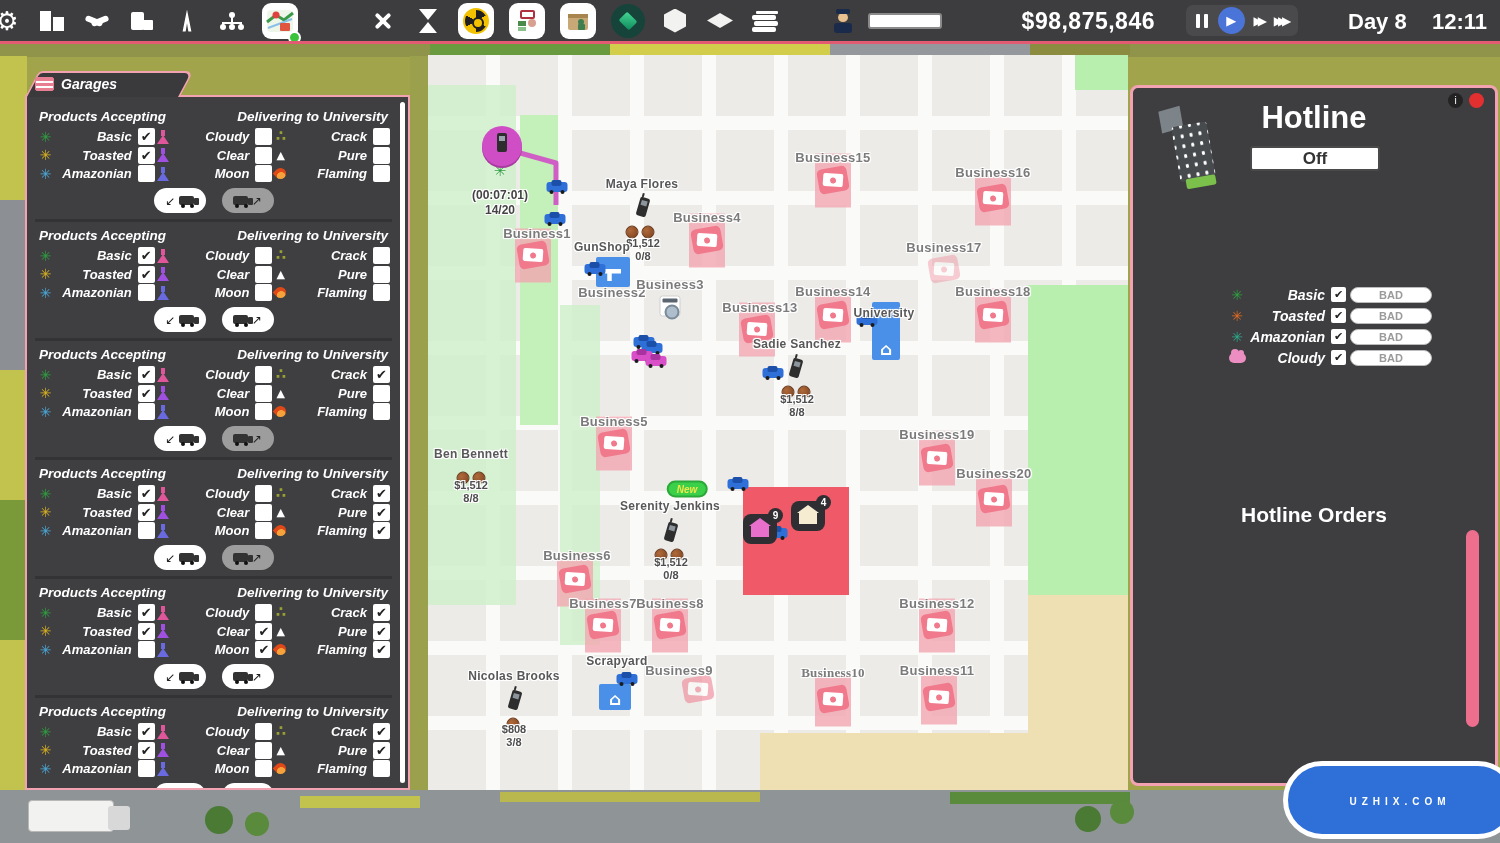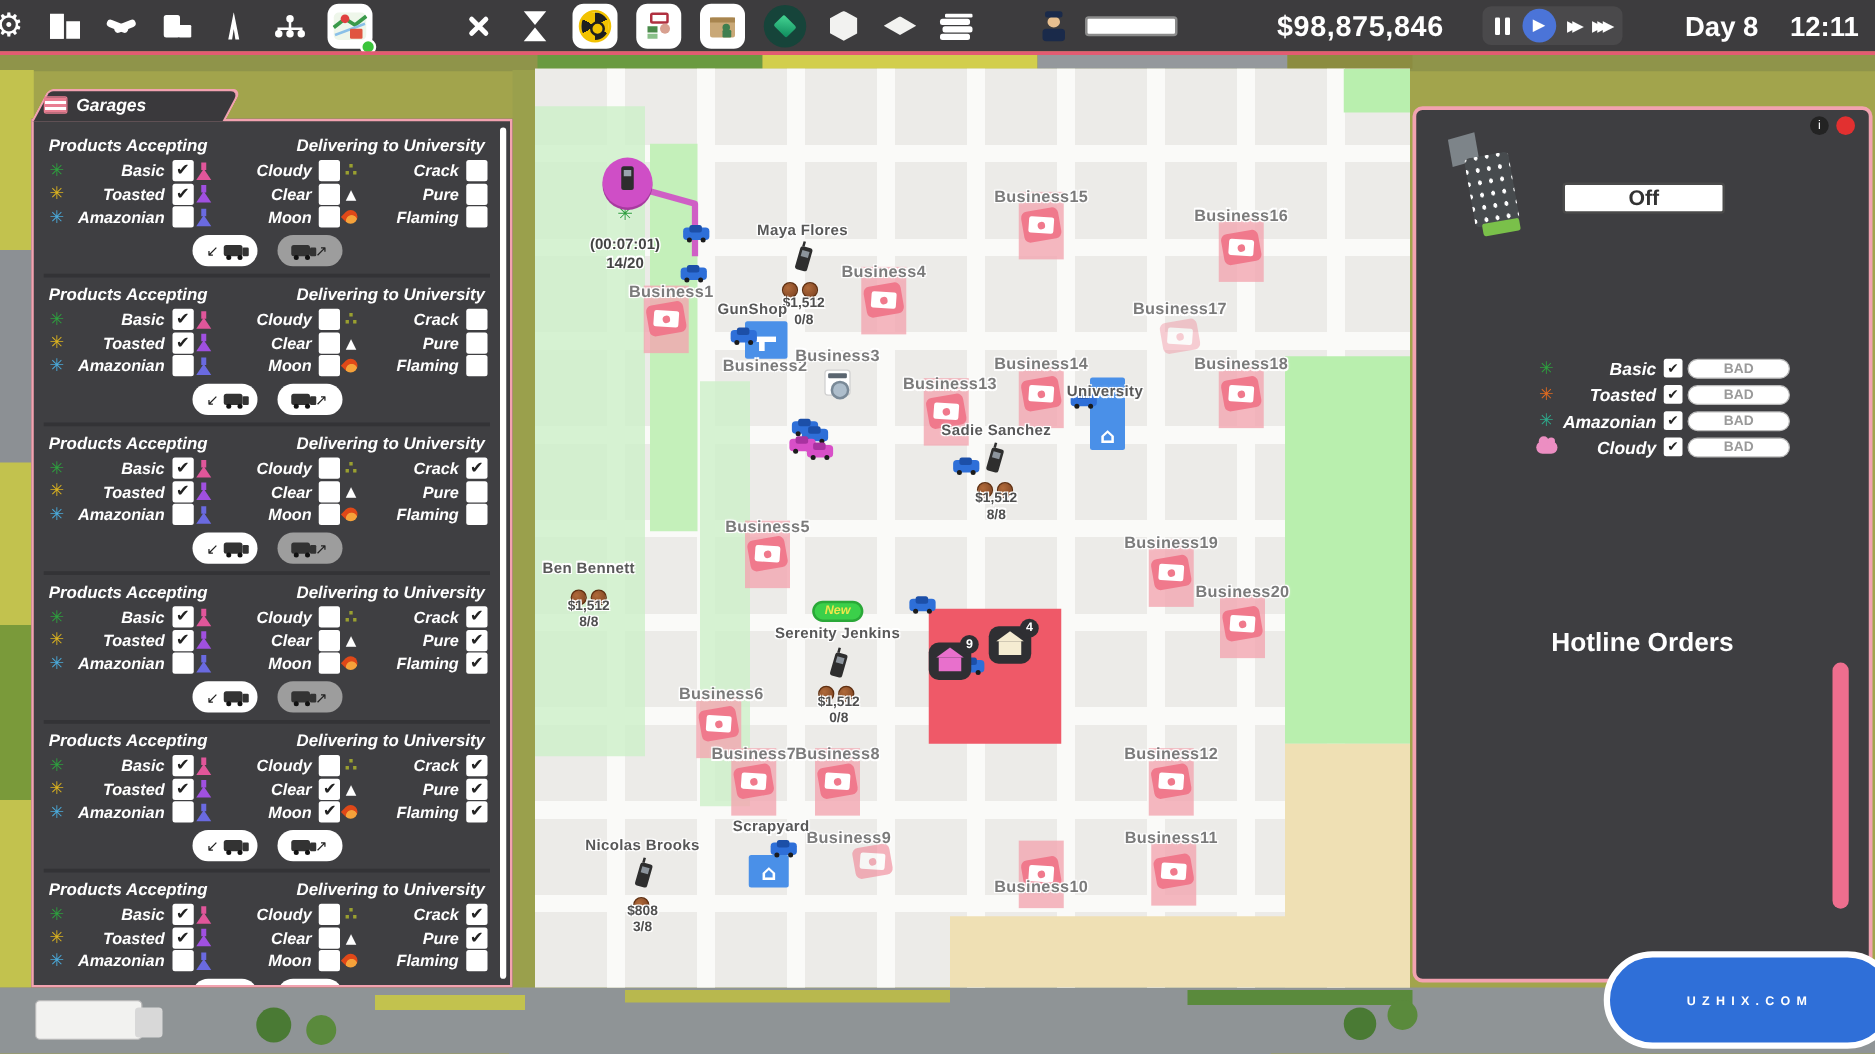--- a/index.html
+++ b/index.html
@@ -973,31 +973,31 @@
         <b>0/8</b>
       </div>
       <div class="mk mk-price" style="left: 86px; top: 681px;">
         <b>$808</b>
         <b>3/8</b>
       </div>
       <div class="mk mk-timer" style="left: 72px; top: 148px;">
         <b>(00:07:01)</b>
         <b>14/20</b>
       </div>
-      <div class="mk mk-new" style="left: 242px; top: 434px;">New</div>
+      <div class="mk mk-new" style="left: 259px; top: 434px;">New</div>
       <div class="mk mk-label biz" style="left: 109px; top: 178px;">Business1</div>
       <div class="mk mk-label biz" style="left: 184px; top: 237px;">Business2</div>
       <div class="mk mk-label biz" style="left: 242px; top: 229px;">Business3</div>
       <div class="mk mk-label biz" style="left: 279px; top: 162px;">Business4</div>
       <div class="mk mk-label biz" style="left: 186px; top: 366px;">Business5</div>
       <div class="mk mk-label biz" style="left: 149px; top: 500px;">Business6</div>
       <div class="mk mk-label biz" style="left: 175px; top: 548px;">Business7</div>
       <div class="mk mk-label biz" style="left: 242px; top: 548px;">Business8</div>
       <div class="mk mk-label biz" style="left: 251px; top: 615px;">Business9</div>
-      <div class="mk mk-label biz" style="left: 405px; top: 654px;">Business10</div>
+      <div class="mk mk-label biz" style="left: 405px; top: 618px; font-family: Liberation Serif, serif;">Business10</div>
       <div class="mk mk-label biz" style="left: 509px; top: 615px;">Business11</div>
       <div class="mk mk-label biz" style="left: 509px; top: 548px;">Business12</div>
       <div class="mk mk-label biz" style="left: 332px; top: 252px;">Business13</div>
       <div class="mk mk-label biz" style="left: 405px; top: 236px;">Business14</div>
       <div class="mk mk-label biz" style="left: 405px; top: 102px;">Business15</div>
       <div class="mk mk-label biz" style="left: 565px; top: 117px;">Business16</div>
       <div class="mk mk-label biz" style="left: 516px; top: 192px;">Business17</div>
       <div class="mk mk-label biz" style="left: 565px; top: 236px;">Business18</div>
       <div class="mk mk-label biz" style="left: 509px; top: 379px;">Business19</div>
       <div class="mk mk-label biz" style="left: 566px; top: 418px;">Business20</div>
@@ -1013,20 +1013,21 @@
 </div>
 
 <div class="hpanel">
   <button class="hinfo">i</button>
   <button class="hclose"></button>
   <div class="hphone">
       <div class="top"></div>
       <div class="bodyp"></div>
       <div class="grn"></div>
     </div>
+  <div class="htitle">Hotline</div>
   <button class="hoff">Off</button>
   <div id="drug-rows">
       <div class="drow">
         <span class="icbox">
           <span class="glyph" style="color:#2e9e3e">✳</span>
         </span>
         <span class="dlabel">Basic</span>
         <span class="cb">✔</span>
         <button class="badb">BAD</button>
       </div>

